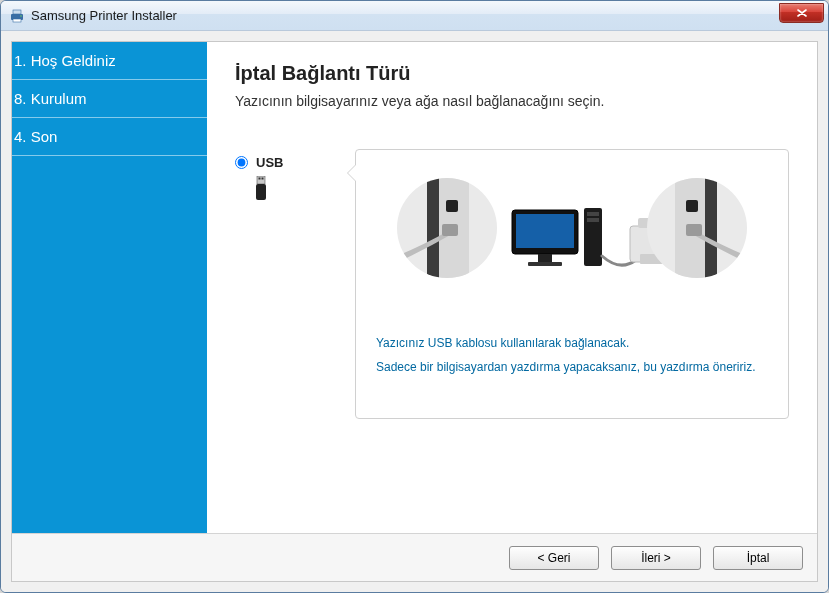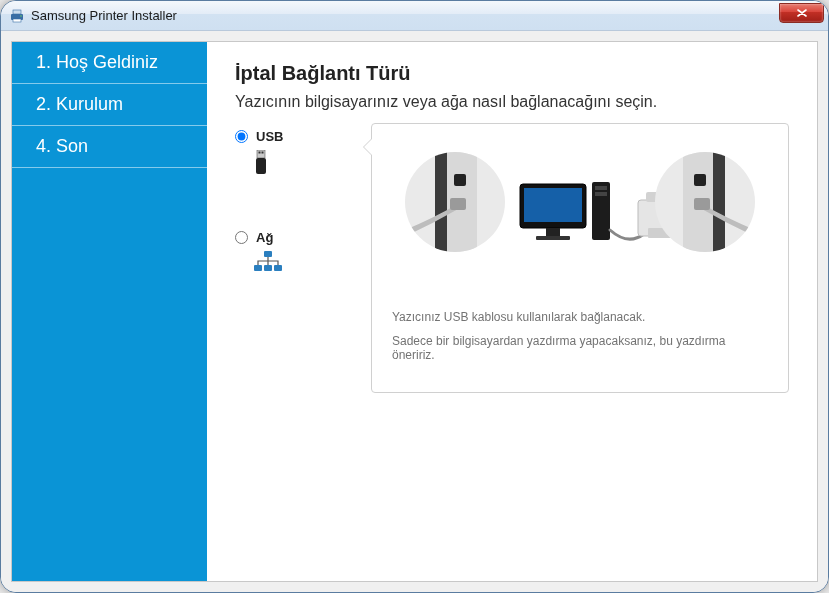--- a/index.html
+++ b/index.html
@@ -8,21 +8,21 @@
     background: #e8e8e8;
     width: 829px;
     height: 593px;
     overflow: hidden;
   }
   .window {
     width: 829px;
     height: 593px;
     background: #fff;
     border: 1px solid #5a7ca0;
-    border-radius: 16px;
+    border-radius: 6px;
     overflow: hidden;
     box-shadow: 0 0 8px rgba(0,0,0,0.3);
     display: flex;
     flex-direction: column;
   }
   .titlebar {
     height: 30px;
     background: linear-gradient(to bottom, #f4f8fc 0%, #e3ecf7 45%, #d2e2f2 46%, #cfe0f1 100%);
     display: flex;
     align-items: center;
@@ -72,49 +72,48 @@
   }
   .sidebar {
     width: 195px;
     background: #0a94d6;
     color: #fff;
     display: flex;
     flex-direction: column;
     padding-top: 0;
   }
   .sidebar .step {
-    padding: 10px 24px;
-    font-size: 18px;
+    padding: 10px 2px;
+    font-size: 15px;
     border-bottom: 1px solid rgba(255,255,255,0.5);
     cursor: default;
   }
   .sidebar .step.active {
     font-weight: bold;
     background: rgba(255,255,255,0.08);
   }
   .main {
     flex: 1;
     padding: 20px 28px 10px 28px;
     display: flex;
     flex-direction: column;
     color: #222;
   }
   .main h1 {
     font-size: 20px;
     font-weight: bold;
     margin-bottom: 8px;
   }
   .main .subtitle {
-    font-size: 16px;
+    font-size: 14px;
     color: #333;
-    margin-bottom: 12px;
+    margin-bottom: 40px;
   }
   .options-row {
     display: flex;
-    gap: 16px;
   }
   .options-col {
     width: 120px;
     display: flex;
     flex-direction: column;
     gap: 50px;
     padding-top: 6px;
   }
   .opt {
     display: flex;
@@ -167,21 +166,21 @@
   .illustration {
     width: 100%;
     height: 150px;
     display: flex;
     align-items: center;
     justify-content: center;
     margin-bottom: 18px;
   }
   .desc {
     font-size: 12px;
-    color: #737373;
+    color: #0369a1;
     align-self: flex-start;
     margin-bottom: 10px;
   }
   .footer {
     height: 48px;
     border-top: 1px solid #d4d4d4;
     display: flex;
     align-items: center;
     justify-content: flex-end;
     gap: 12px;
@@ -225,21 +224,21 @@
       </svg>
     </div>
   </div>
 
   <div class="body">
     <div class="content-frame">
       <div class="content-row">
 
         <div class="sidebar">
           <div class="step">1. Hoş Geldiniz</div>
-          <div class="step">2. Kurulum</div>
+          <div class="step">8. Kurulum</div>
           <div class="step">4. Son</div>
         </div>
 
         <div class="main">
           <h1>İptal Bağlantı Türü</h1>
           <div class="subtitle">Yazıcının bilgisayarınız veya ağa nasıl bağlanacağını seçin.</div>
 
           <div class="options-row">
             <div class="options-col">
 
@@ -251,35 +250,20 @@
                 <div class="icon-row">
                   <svg class="usb-icon" viewBox="0 0 16 26">
                     <rect x="4" y="0" width="8" height="8" fill="#c9c9c9" stroke="#555" stroke-width="0.6"></rect>
                     <rect x="5.5" y="1.5" width="2" height="2" fill="#333"></rect>
                     <rect x="8.5" y="1.5" width="2" height="2" fill="#333"></rect>
                     <rect x="3" y="8" width="10" height="16" rx="2" fill="#222"></rect>
                   </svg>
                 </div>
               </div>
 
-              <div class="opt">
-                <div class="opt-line">
-                  <input type="radio" name="conn" style="">
-                  <label>Ağ</label>
-                </div>
-                <div class="icon-row">
-                  <svg class="net-icon" viewBox="0 0 30 22">
-                    <rect x="11" y="0" width="8" height="6" fill="#2b7fbf" rx="1"></rect>
-                    <rect x="1" y="14" width="8" height="6" fill="#2b7fbf" rx="1"></rect>
-                    <rect x="11" y="14" width="8" height="6" fill="#2b7fbf" rx="1"></rect>
-                    <rect x="21" y="14" width="8" height="6" fill="#2b7fbf" rx="1"></rect>
-                    <path d="M15 6 V10 M5 14 V10 H25 V14 M15 10 V14" stroke="#555" stroke-width="1.2" fill="none"></path>
-                  </svg>
-                </div>
-              </div>
 
 
             </div>
 
             <div class="preview">
               <div class="bubble-notch"></div>
               <div class="illustration">
                 <svg viewBox="0 0 360 150" width="100%" height="100%">
 
                   <defs>
@@ -327,15 +311,20 @@
                 </svg>
               </div>
               <div class="desc">Yazıcınız USB kablosu kullanılarak bağlanacak.</div>
               <div class="desc">Sadece bir bilgisayardan yazdırma yapacaksanız, bu yazdırma öneririz.</div>
             </div>
           </div>
 
         </div>
       </div>
 
+      <div class="footer">
+        <button class="btn">&lt; Geri</button>
+        <button class="btn">İleri &gt;</button>
+        <button class="btn">İptal</button>
+      </div>
     </div>
   </div>
 </div>
 
 </body></html>

